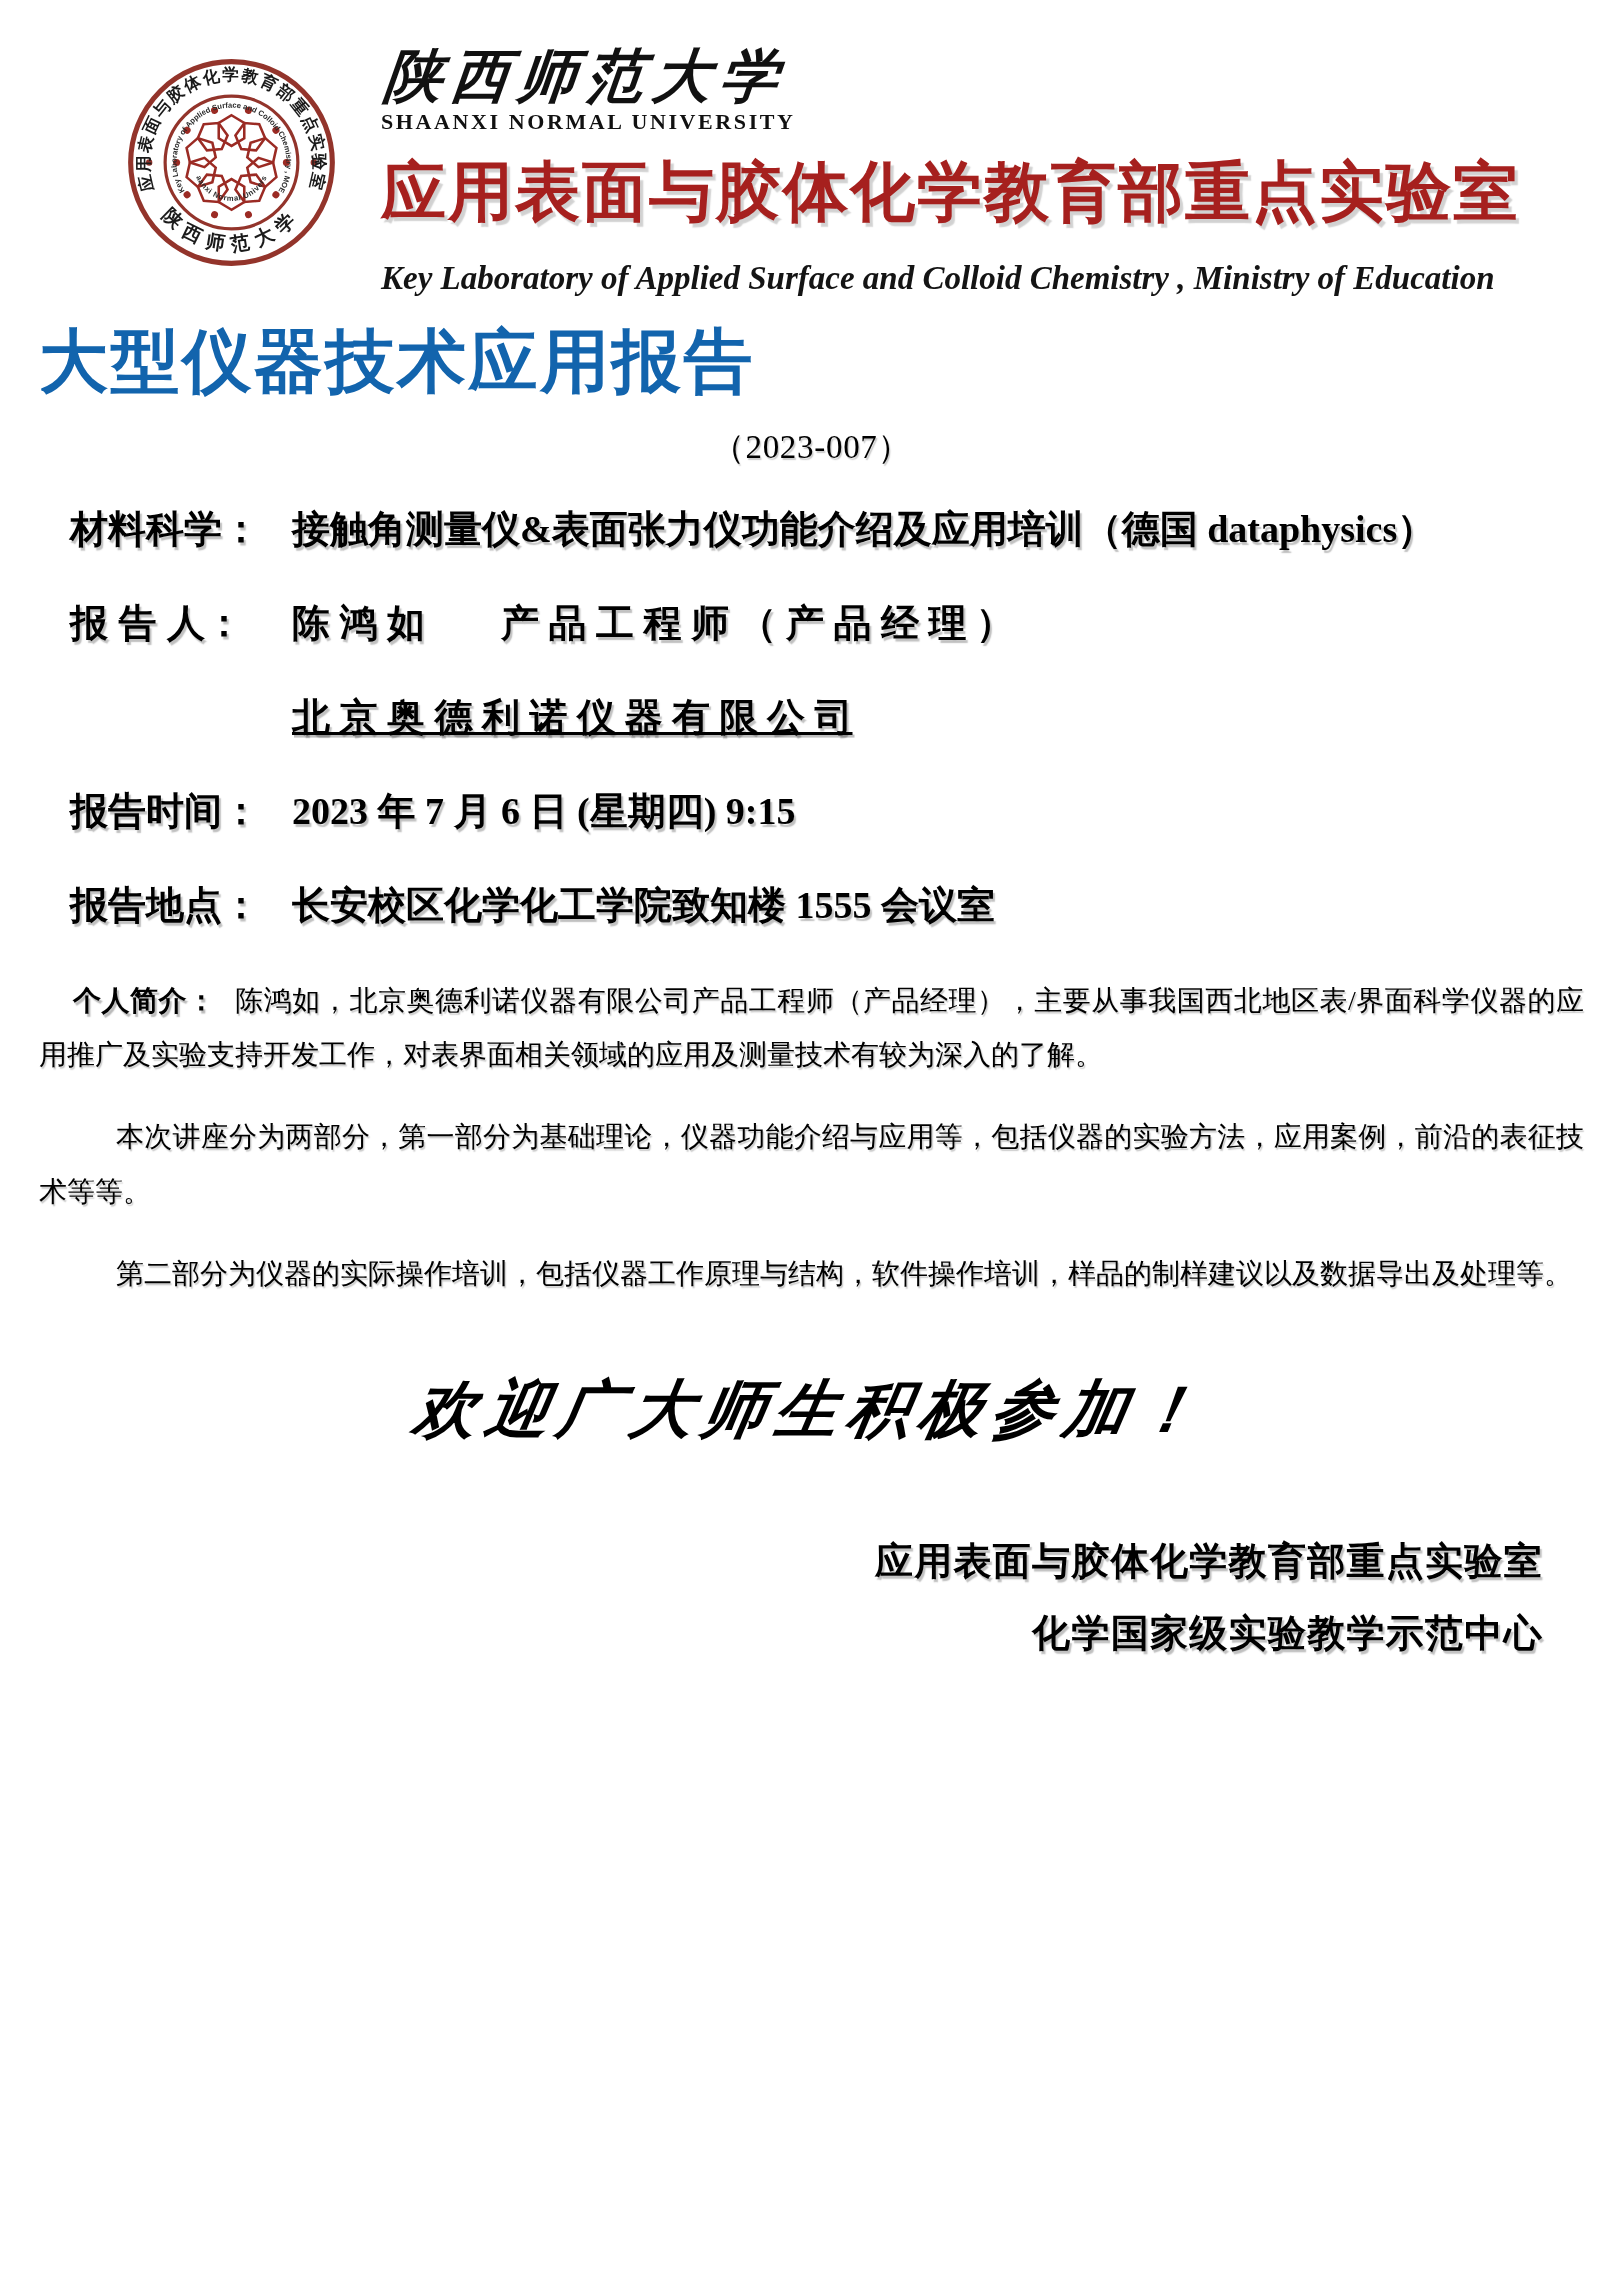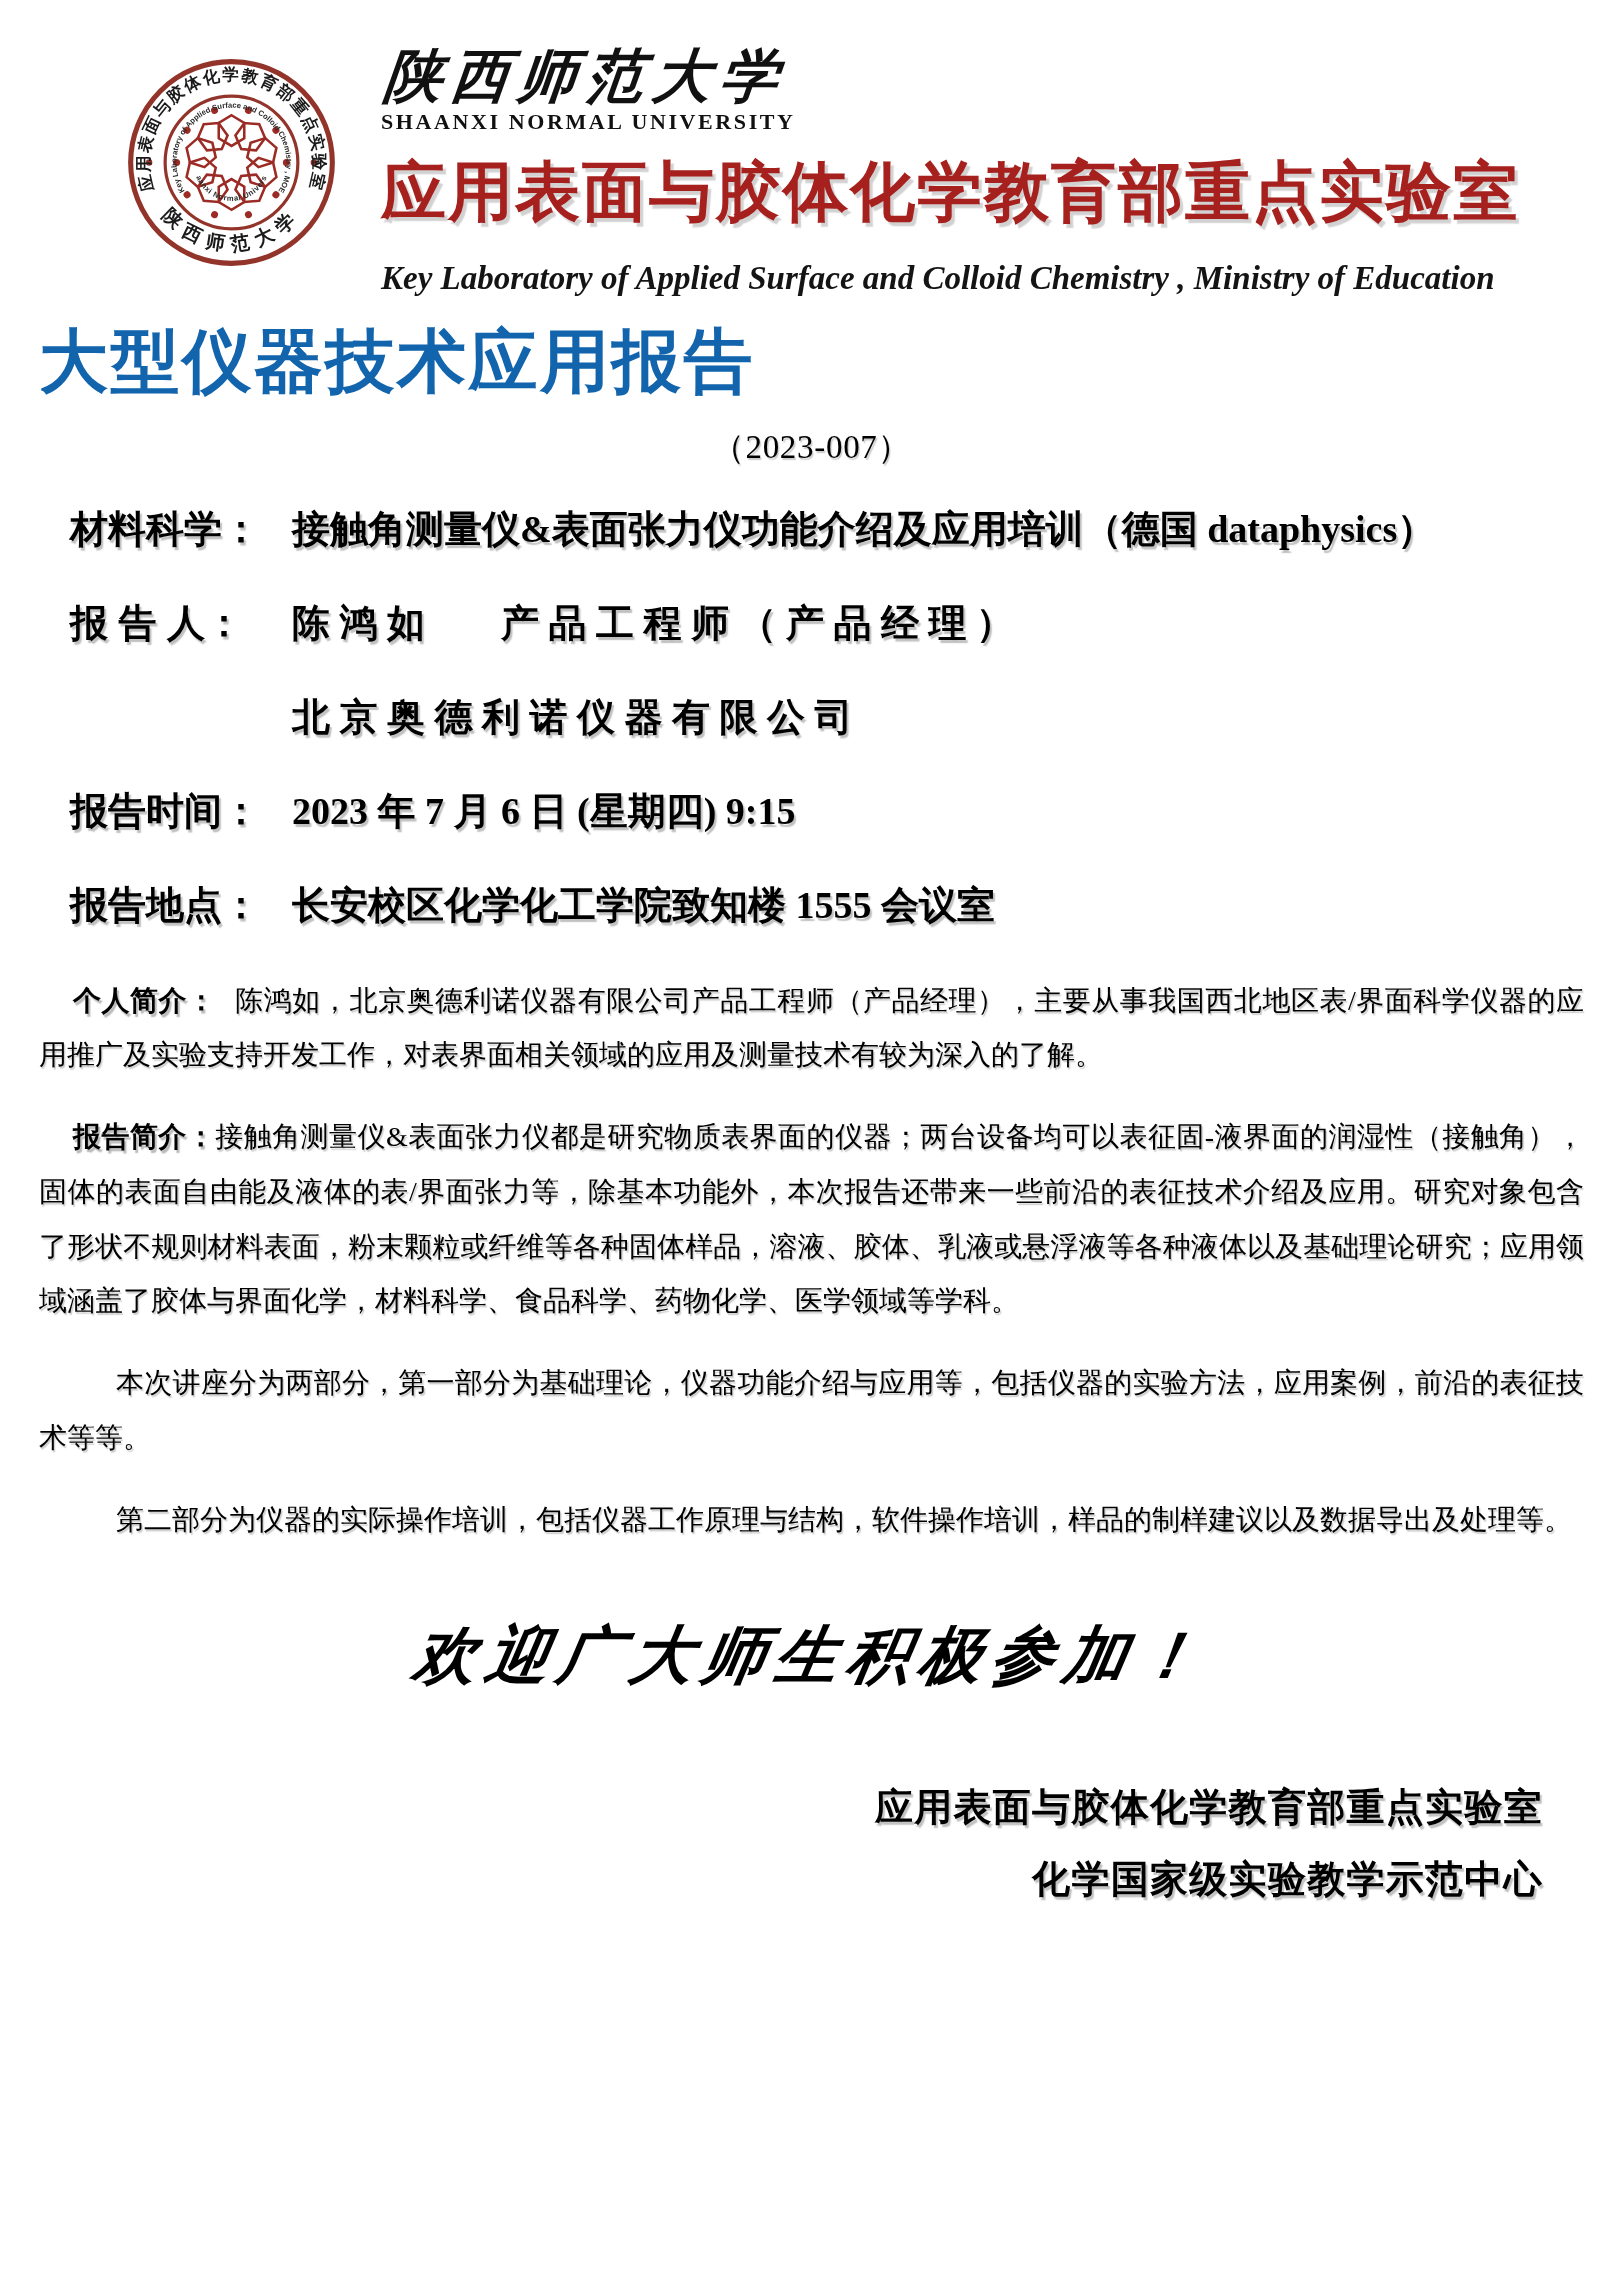--- a/index.html
+++ b/index.html
@@ -50,21 +50,21 @@
   .info-row { display:flex; margin-bottom:43px; }
   .info-label {
     flex:none; width:222px; font-family:"Liberation Sans", sans-serif;
     font-weight:bold; font-size:38px; text-shadow:2px 2.6px 1.3px rgba(0,0,0,0.25);
     white-space:nowrap;
   }
   .info-value {
     font-family:"Liberation Serif", serif; font-weight:bold; font-size:38px;
     text-shadow:2px 2.6px 1.3px rgba(0,0,0,0.25); white-space:nowrap;
   }
-  .info-value-line2 { margin-top:43px; }
+  .info-value-line2 { margin-top:43px;text-decoration:underline; }
 
   
   .body-text { margin-top:26px; }
   .para {
     font-size:28px; line-height:1.95; text-align:justify;
     text-shadow:1.3px 2px 1.3px rgba(0,0,0,0.22); margin-bottom:27.5px;
   }
   .para.indent1 { text-indent:34px; }
   .para.indent2 { text-indent:77px; }
   .para-lead {
@@ -180,21 +180,20 @@
     </div>
     <div class="info-row">
       <span class="info-label">报告地点：</span>
       <span class="info-value">长安校区化学化工学院致知楼 1555 会议室</span>
     </div>
   </div>
 
   <div class="body-text">
     <p class="para indent1"><span class="para-lead gap-after">个人简介：</span><span>陈鸿如，北京奥德利诺仪器有限公司产品工程师（产品经理），主要从事我国西北地区表/界面科学仪器的应用推广及实验支持开发工作，对表界面相关领域的应用及测量技术有较为深入的了解。</span></p>
 
-    <p class="para indent1"><span class="para-lead">报告简介：</span><span>接触角测量仪&amp;表面张力仪都是研究物质表界面的仪器；两台设备均可以表征固-液界面的润湿性（接触角），固体的表面自由能及液体的表/界面张力等，除基本功能外，本次报告还带来一些前沿的表征技术介绍及应用。研究对象包含了形状不规则材料表面，粉末颗粒或纤维等各种固体样品，溶液、胶体、乳液或悬浮液等各种液体以及基础理论研究；应用领域涵盖了胶体与界面化学，材料科学、食品科学、药物化学、医学领域等学科。</span></p>
 
     <p class="para indent2"><span>本次讲座分为两部分，第一部分为基础理论，仪器功能介绍与应用等，包括仪器的实验方法，应用案例，前沿的表征技术等等。</span></p>
 
     <p class="para indent2"><span>第二部分为仪器的实际操作培训，包括仪器工作原理与结构，软件操作培训，样品的制样建议以及数据导出及处理等。</span></p>
   </div>
 
   <div class="welcome">欢迎广大师生积极参加！</div>
 
   <div class="footer">
     <div class="footer-line">应用表面与胶体化学教育部重点实验室</div>

